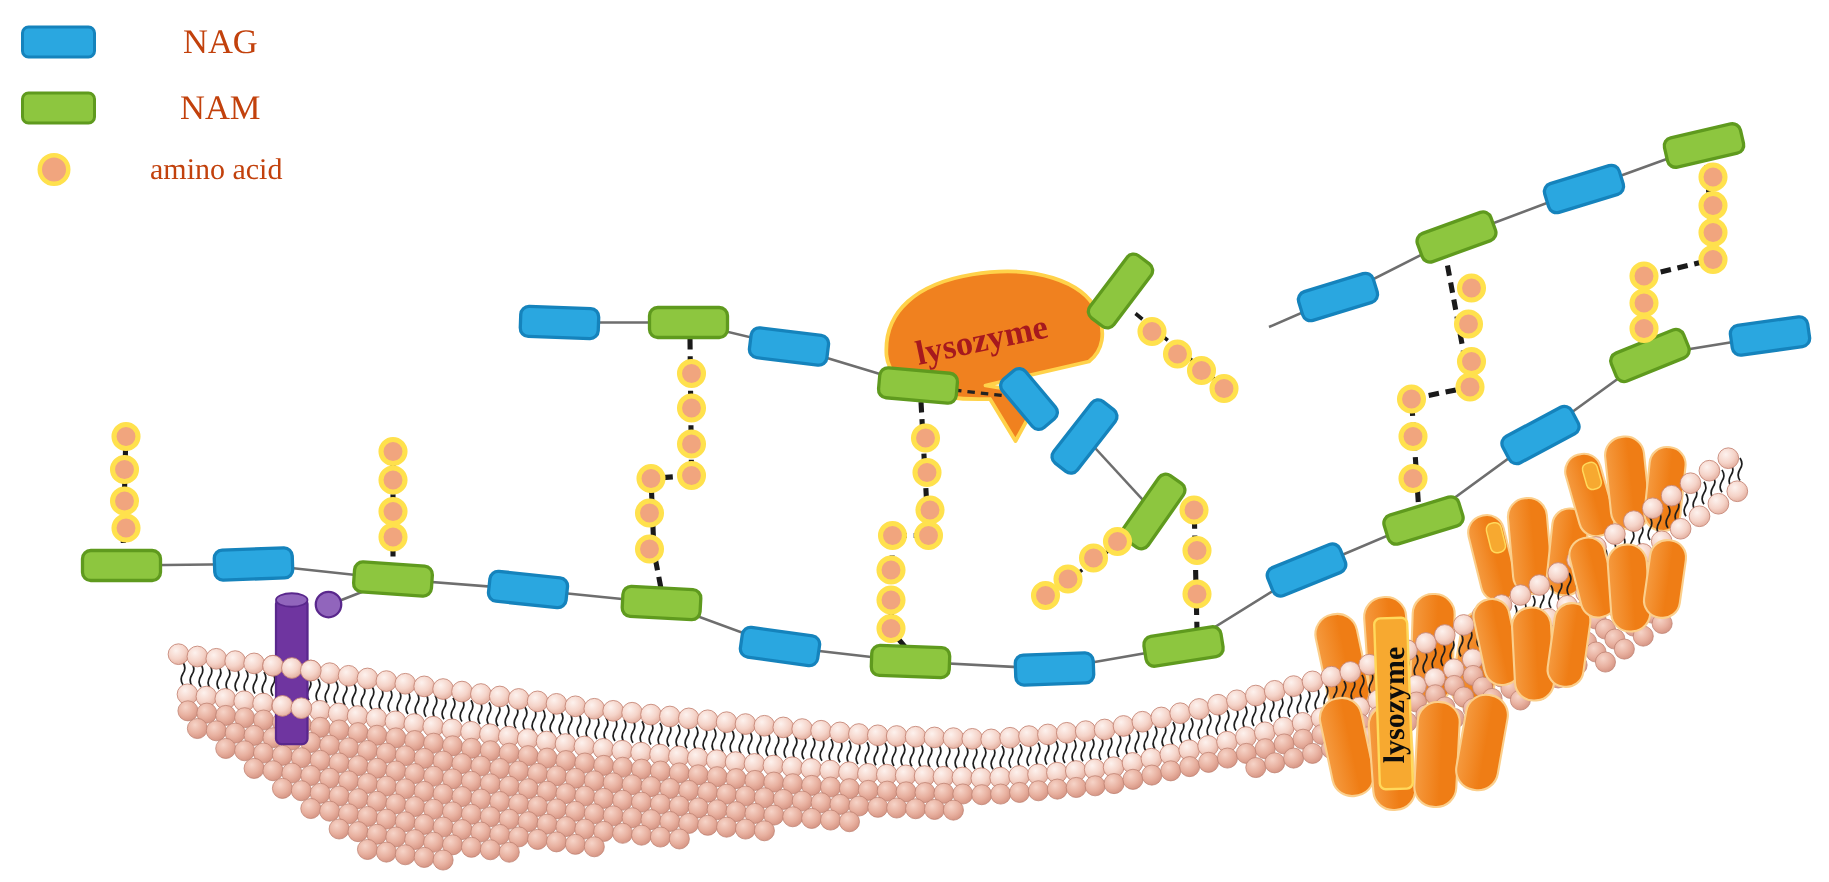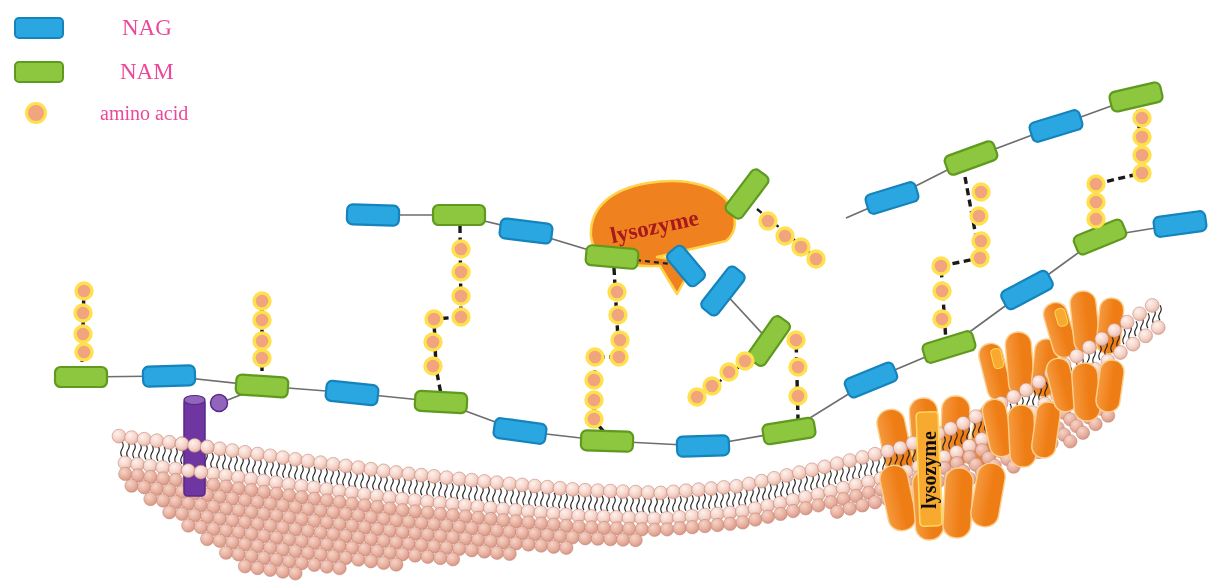--- a/index.html
+++ b/index.html
@@ -3,21 +3,21 @@
 <meta charset="utf-8">
 <style>
   html,body{margin:0;padding:0;background:#fff;}
   .stage{position:relative;width:1219px;height:588px;background:#ffffff;overflow:hidden;
          font-family:"Liberation Serif",serif;}
   #scene{position:absolute;left:0;top:0;}
   .legend{position:absolute;left:0;top:0;width:260px;height:140px;}
   .legend-row{position:absolute;display:flex;align-items:center;}
   .swatch{display:inline-block;width:46px;height:18px;border-radius:5px;border:2px solid #888;}
   .dot-swatch{display:inline-block;width:16px;height:16px;border-radius:50%;}
-  .legend-label{color:#ec4899;font-size:23px;line-height:1;}
+  .legend-label{color:#c2410c;font-size:23px;line-height:1;}
   .legend-label.small{font-size:20px;}
 </style>
 </head>
 <body>
 
 <div class="stage">
   <svg id="scene" width="1219" height="588" viewBox="0 0 1219 588" xmlns="http://www.w3.org/2000/svg">
     <defs>
       <radialGradient id="gHead" cx="38%" cy="32%" r="78%">
         <stop offset="0%" stop-color="#FDF2EE"></stop>

